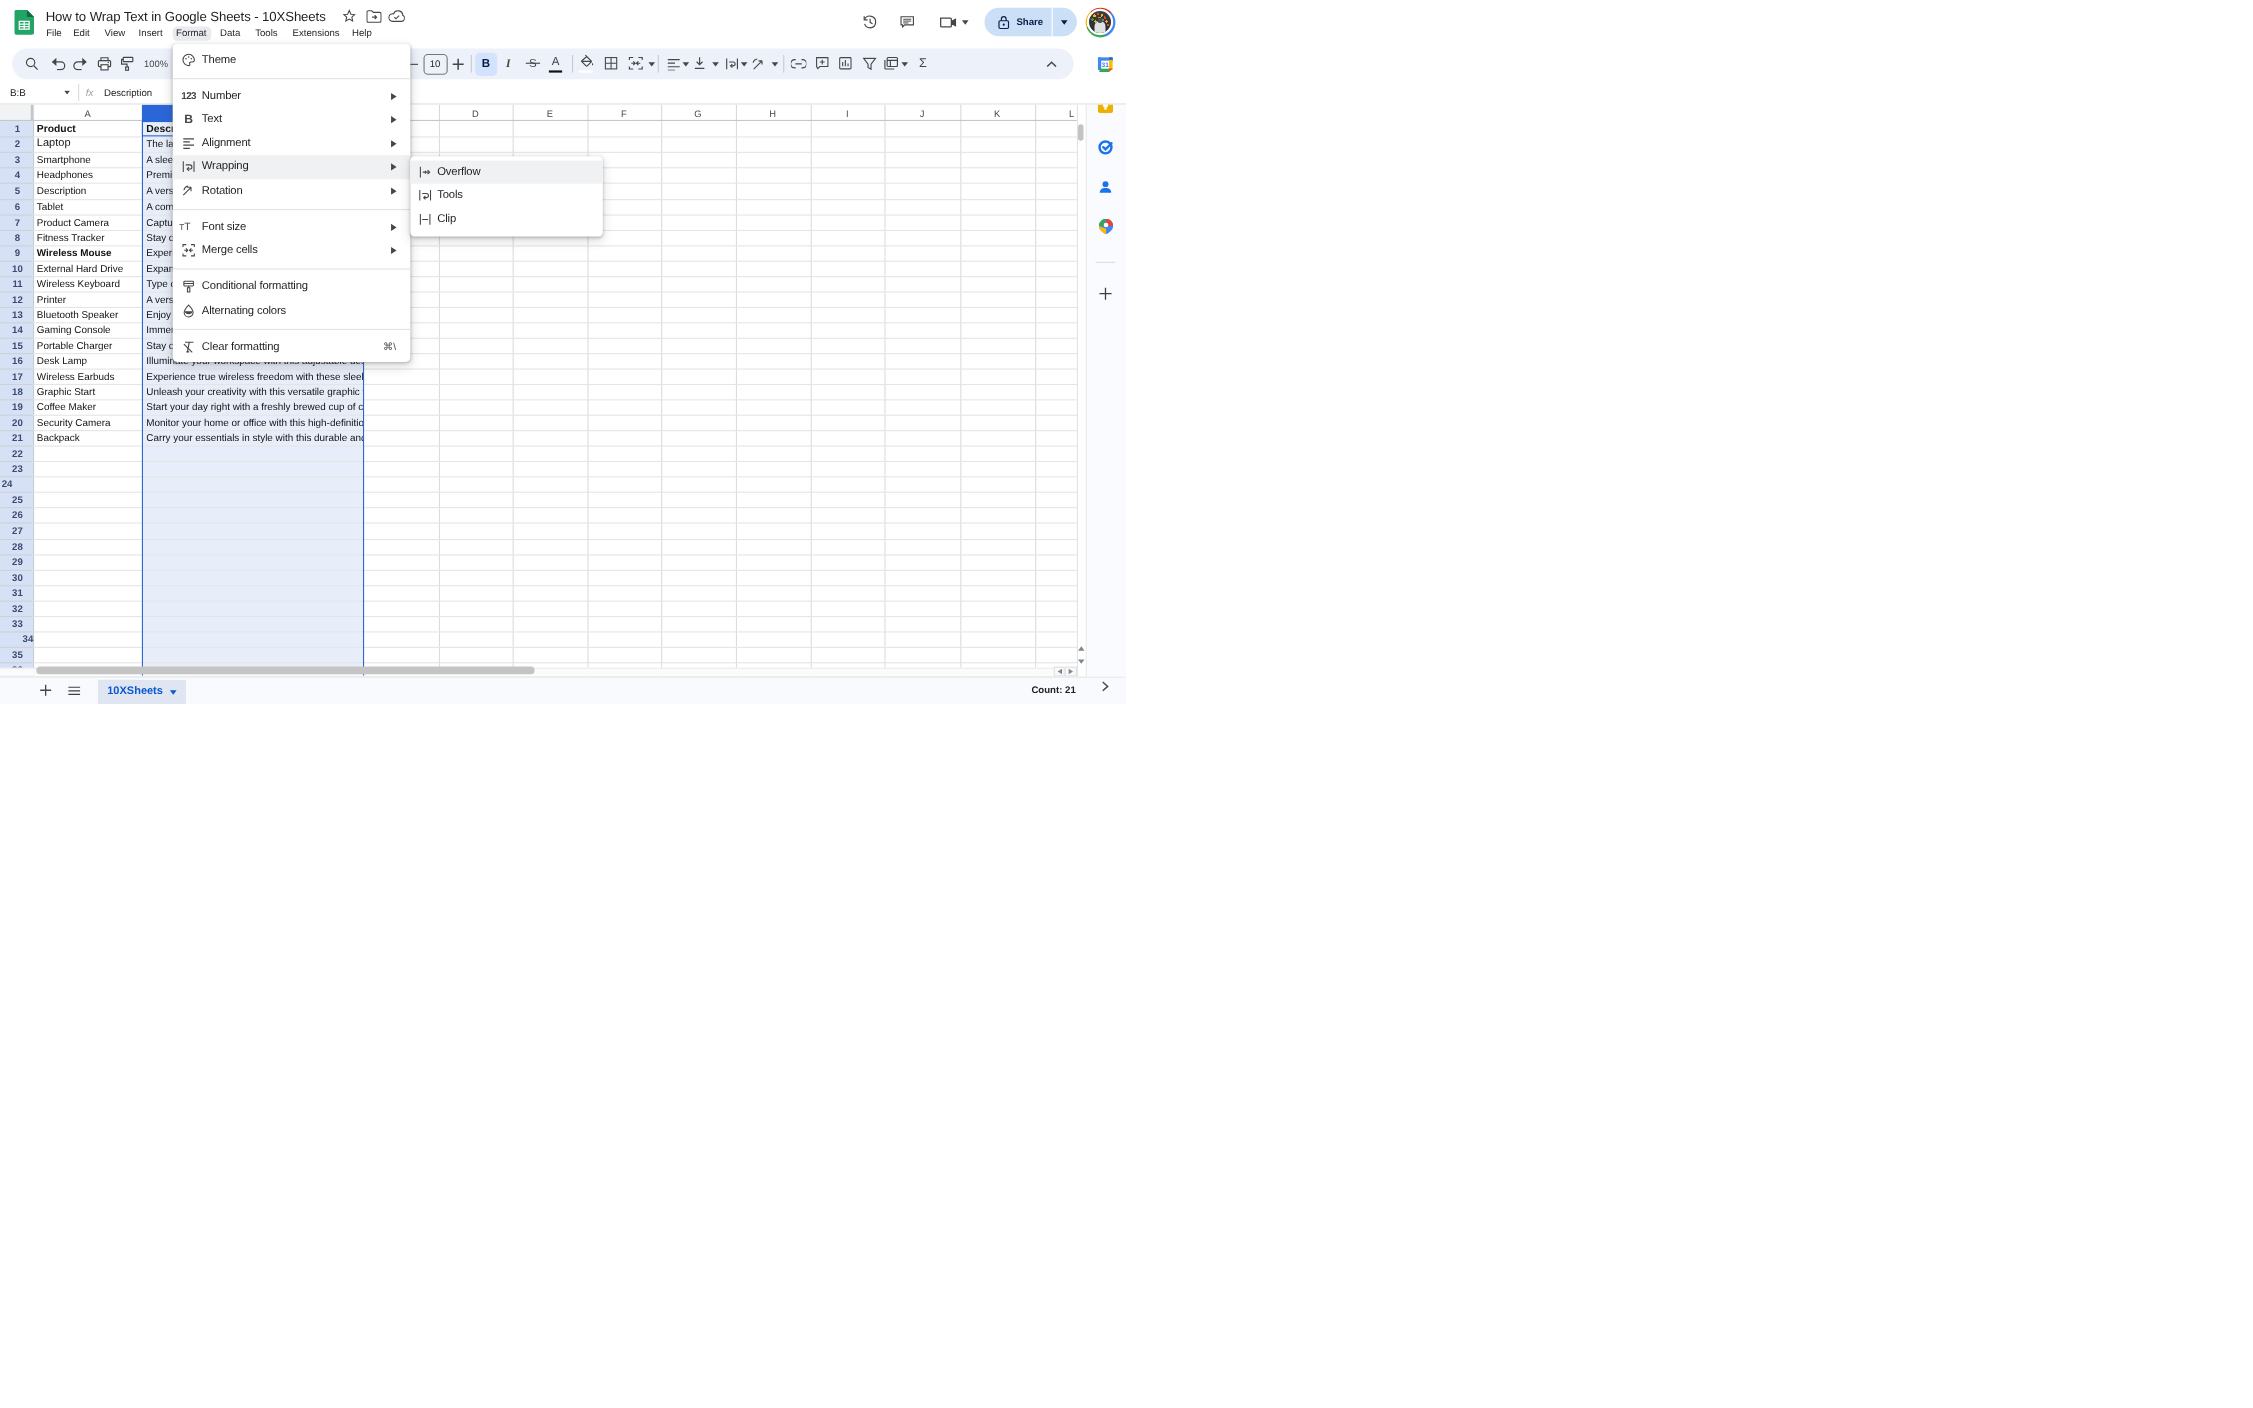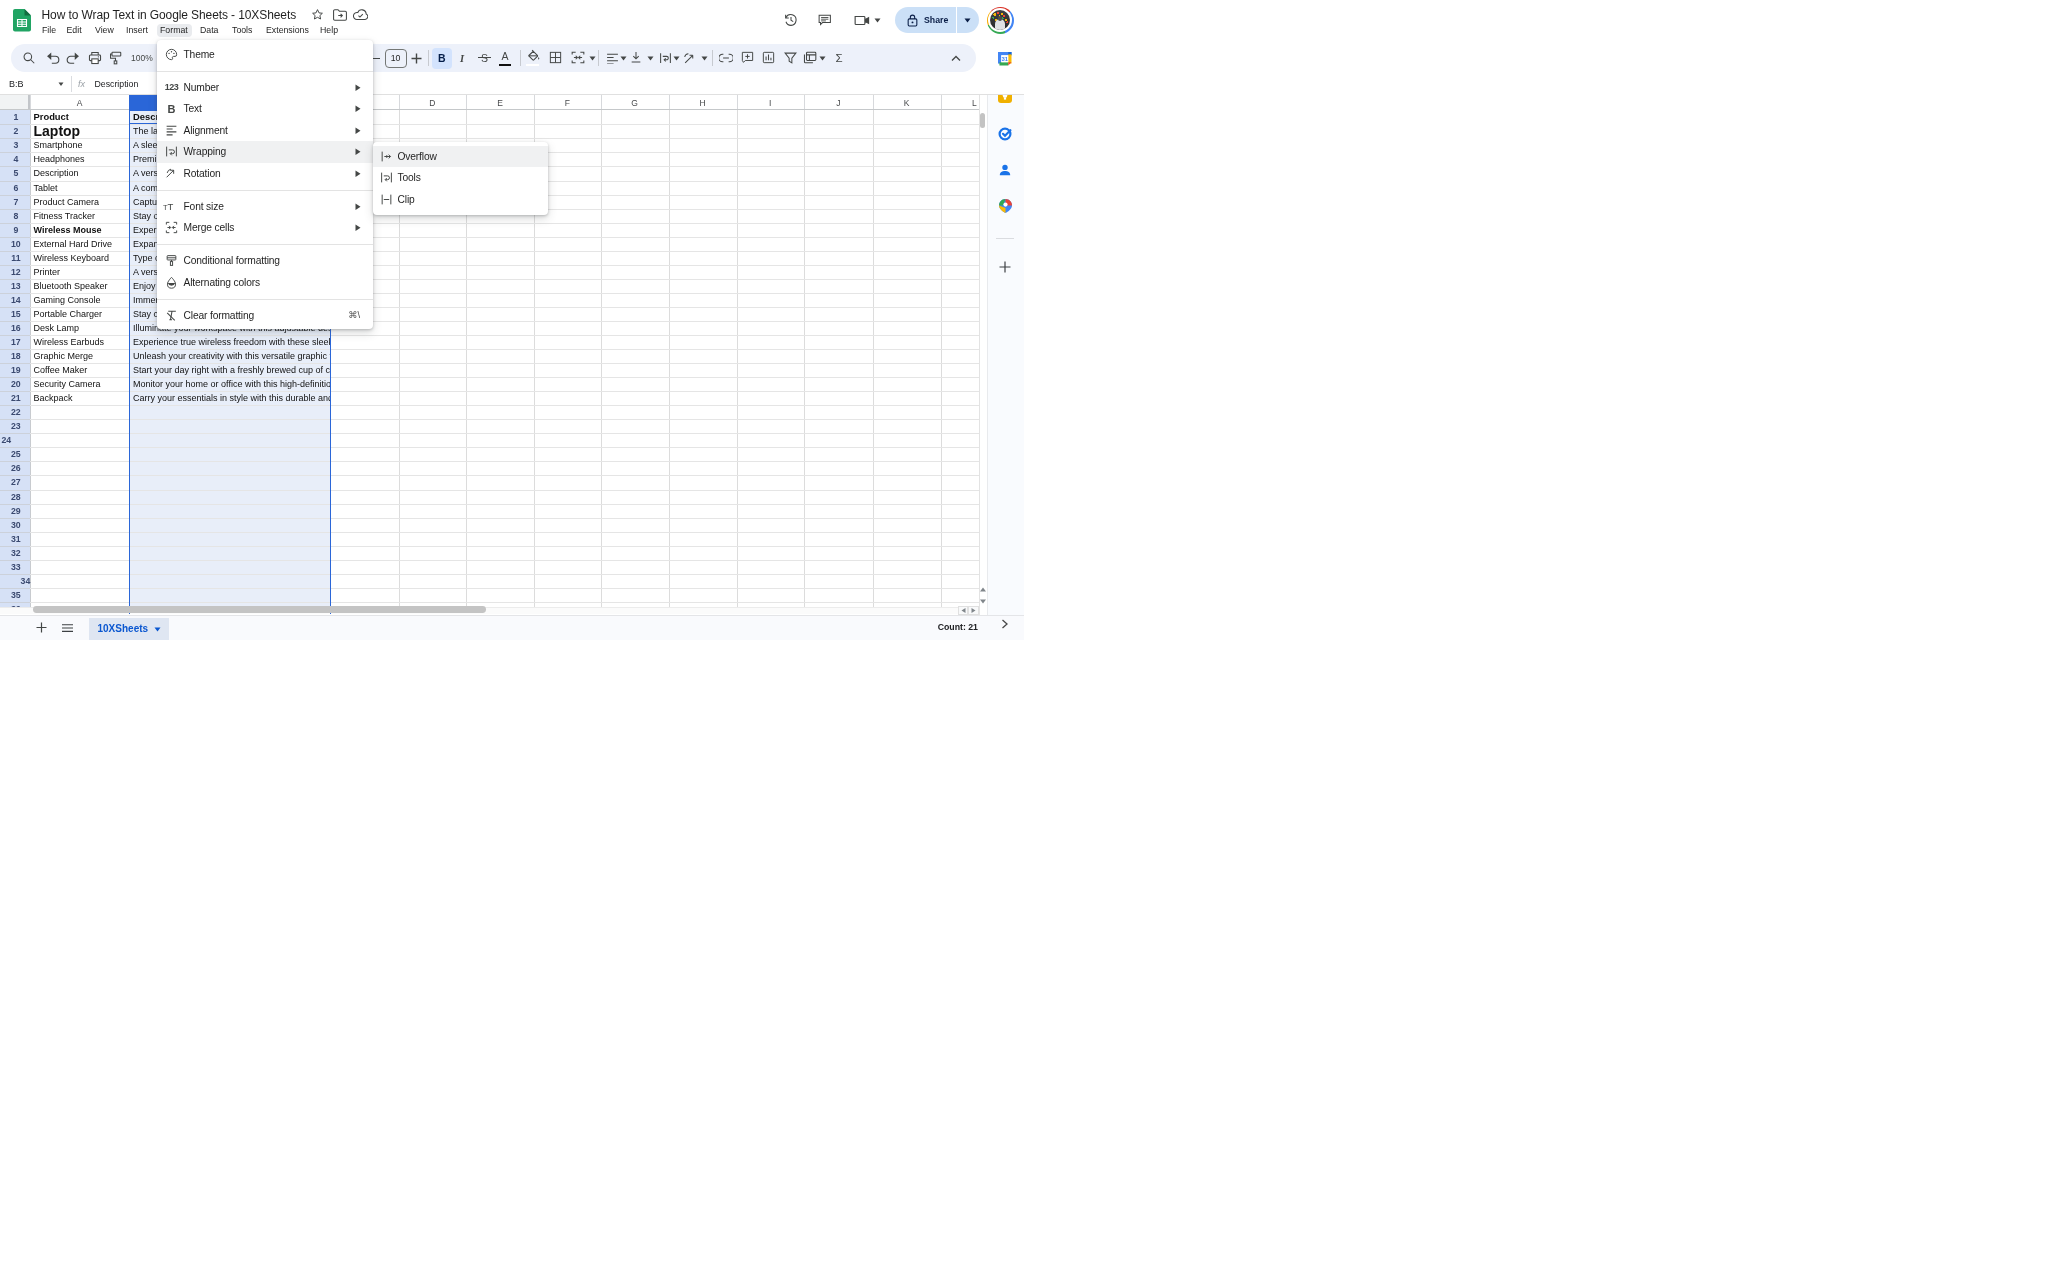--- a/index.html
+++ b/index.html
@@ -148,37 +148,37 @@
 <div class="ab" style="left:1.5px;top:489.515px;width:28.75px;height:14.045px;font-size:8.75px;font-weight:bold;color:#3b4a70;text-align:center;line-height:14.045px">28</div>
 <div class="ab" style="left:1.5px;top:503.56px;width:28.75px;height:14.045px;font-size:8.75px;font-weight:bold;color:#3b4a70;text-align:center;line-height:14.045px">29</div>
 <div class="ab" style="left:1.5px;top:517.605px;width:28.75px;height:14.045px;font-size:8.75px;font-weight:bold;color:#3b4a70;text-align:center;line-height:14.045px">30</div>
 <div class="ab" style="left:1.5px;top:531.65px;width:28.75px;height:14.045px;font-size:8.75px;font-weight:bold;color:#3b4a70;text-align:center;line-height:14.045px">31</div>
 <div class="ab" style="left:1.5px;top:545.6949999999999px;width:28.75px;height:14.045px;font-size:8.75px;font-weight:bold;color:#3b4a70;text-align:center;line-height:14.045px">32</div>
 <div class="ab" style="left:1.5px;top:559.74px;width:28.75px;height:14.045px;font-size:8.75px;font-weight:bold;color:#3b4a70;text-align:center;line-height:14.045px">33</div>
 <div class="ab" style="left:1.5px;top:573.785px;width:28.75px;height:14.045px;font-size:8.75px;font-weight:bold;color:#3b4a70;text-align:right;line-height:14.045px">34</div>
 <div class="ab" style="left:1.5px;top:587.8299999999999px;width:28.75px;height:14.045px;font-size:8.75px;font-weight:bold;color:#3b4a70;text-align:center;line-height:14.045px">35</div>
 <div class="ab" style="left:1.5px;top:601.875px;width:28.75px;height:14.045px;font-size:8.75px;font-weight:bold;color:#3b4a70;text-align:center;line-height:14.045px">36</div>
 <div class="ab" style="left:33.5px;top:110.3px;width:120px;height:14.045px;font-size:9.4px;font-weight:bold;color:#111;line-height:14.045px;white-space:nowrap">Product</div>
-<div class="ab" style="left:33.5px;top:124.345px;width:120px;height:14.045px;font-size:14px;font-weight:bold;color:#111;line-height:14.045px;white-space:nowrap">Laptop</div>
+<div class="ab" style="left:33.5px;top:124.345px;width:120px;height:14.045px;font-size:10px;font-weight:normal;color:#111;line-height:14.045px;white-space:nowrap">Laptop</div>
 <div class="ab" style="left:33.5px;top:138.39px;width:120px;height:14.045px;font-size:9px;font-weight:normal;color:#111;line-height:14.045px;white-space:nowrap">Smartphone</div>
 <div class="ab" style="left:33.5px;top:152.435px;width:120px;height:14.045px;font-size:9px;font-weight:normal;color:#111;line-height:14.045px;white-space:nowrap">Headphones</div>
 <div class="ab" style="left:33.5px;top:166.48px;width:120px;height:14.045px;font-size:9px;font-weight:normal;color:#111;line-height:14.045px;white-space:nowrap">Description</div>
 <div class="ab" style="left:33.5px;top:180.52499999999998px;width:120px;height:14.045px;font-size:9px;font-weight:normal;color:#111;line-height:14.045px;white-space:nowrap">Tablet</div>
 <div class="ab" style="left:33.5px;top:194.57px;width:120px;height:14.045px;font-size:9px;font-weight:normal;color:#111;line-height:14.045px;white-space:nowrap">Product Camera</div>
 <div class="ab" style="left:33.5px;top:208.615px;width:120px;height:14.045px;font-size:9px;font-weight:normal;color:#111;line-height:14.045px;white-space:nowrap">Fitness Tracker</div>
 <div class="ab" style="left:33.5px;top:222.66px;width:120px;height:14.045px;font-size:9px;font-weight:bold;color:#111;line-height:14.045px;white-space:nowrap">Wireless Mouse</div>
 <div class="ab" style="left:33.5px;top:236.70499999999998px;width:120px;height:14.045px;font-size:9px;font-weight:normal;color:#111;line-height:14.045px;white-space:nowrap">External Hard Drive</div>
 <div class="ab" style="left:33.5px;top:250.75px;width:120px;height:14.045px;font-size:9px;font-weight:normal;color:#111;line-height:14.045px;white-space:nowrap">Wireless Keyboard</div>
 <div class="ab" style="left:33.5px;top:264.795px;width:120px;height:14.045px;font-size:9px;font-weight:normal;color:#111;line-height:14.045px;white-space:nowrap">Printer</div>
 <div class="ab" style="left:33.5px;top:278.84px;width:120px;height:14.045px;font-size:9px;font-weight:normal;color:#111;line-height:14.045px;white-space:nowrap">Bluetooth Speaker</div>
 <div class="ab" style="left:33.5px;top:292.885px;width:120px;height:14.045px;font-size:9px;font-weight:normal;color:#111;line-height:14.045px;white-space:nowrap">Gaming Console</div>
 <div class="ab" style="left:33.5px;top:306.93px;width:120px;height:14.045px;font-size:9px;font-weight:normal;color:#111;line-height:14.045px;white-space:nowrap">Portable Charger</div>
 <div class="ab" style="left:33.5px;top:320.975px;width:120px;height:14.045px;font-size:9px;font-weight:normal;color:#111;line-height:14.045px;white-space:nowrap">Desk Lamp</div>
 <div class="ab" style="left:33.5px;top:335.02px;width:120px;height:14.045px;font-size:9px;font-weight:normal;color:#111;line-height:14.045px;white-space:nowrap">Wireless Earbuds</div>
-<div class="ab" style="left:33.5px;top:349.065px;width:120px;height:14.045px;font-size:9px;font-weight:normal;color:#111;line-height:14.045px;white-space:nowrap">Graphic Merge</div>
+<div class="ab" style="left:33.5px;top:349.065px;width:120px;height:14.045px;font-size:9px;font-weight:normal;color:#111;line-height:14.045px;white-space:nowrap">Graphic Start</div>
 <div class="ab" style="left:33.5px;top:363.11px;width:120px;height:14.045px;font-size:9px;font-weight:normal;color:#111;line-height:14.045px;white-space:nowrap">Coffee Maker</div>
 <div class="ab" style="left:33.5px;top:377.15500000000003px;width:120px;height:14.045px;font-size:9px;font-weight:normal;color:#111;line-height:14.045px;white-space:nowrap">Security Camera</div>
 <div class="ab" style="left:33.5px;top:391.2px;width:120px;height:14.045px;font-size:9px;font-weight:normal;color:#111;line-height:14.045px;white-space:nowrap">Backpack</div>
 <div class="ab" style="left:133px;top:110.3px;width:197.0px;height:14.045px;font-size:9.4px;font-weight:bold;color:#111;line-height:14.045px;white-space:nowrap;overflow:hidden">Description</div>
 <div class="ab" style="left:133px;top:124.345px;width:197.0px;height:14.045px;font-size:9px;font-weight:normal;color:#111;line-height:14.045px;white-space:nowrap;overflow:hidden">The latest model with a powerful processor and stunning display</div>
 <div class="ab" style="left:133px;top:138.39px;width:197.0px;height:14.045px;font-size:9px;font-weight:normal;color:#111;line-height:14.045px;white-space:nowrap;overflow:hidden">A sleek smartphone with an impressive camera and long battery</div>
 <div class="ab" style="left:133px;top:152.435px;width:197.0px;height:14.045px;font-size:9px;font-weight:normal;color:#111;line-height:14.045px;white-space:nowrap;overflow:hidden">Premium noise-cancelling headphones for immersive audio</div>
 <div class="ab" style="left:133px;top:166.48px;width:197.0px;height:14.045px;font-size:9px;font-weight:normal;color:#111;line-height:14.045px;white-space:nowrap;overflow:hidden">A versatile smartwatch with fitness tracking and notifications</div>
 <div class="ab" style="left:133px;top:180.52499999999998px;width:197.0px;height:14.045px;font-size:9px;font-weight:normal;color:#111;line-height:14.045px;white-space:nowrap;overflow:hidden">A compact tablet perfect for entertainment and productivity</div>
 <div class="ab" style="left:133px;top:194.57px;width:197.0px;height:14.045px;font-size:9px;font-weight:normal;color:#111;line-height:14.045px;white-space:nowrap;overflow:hidden">Capture stunning photos with this digital camera and lenses</div>

